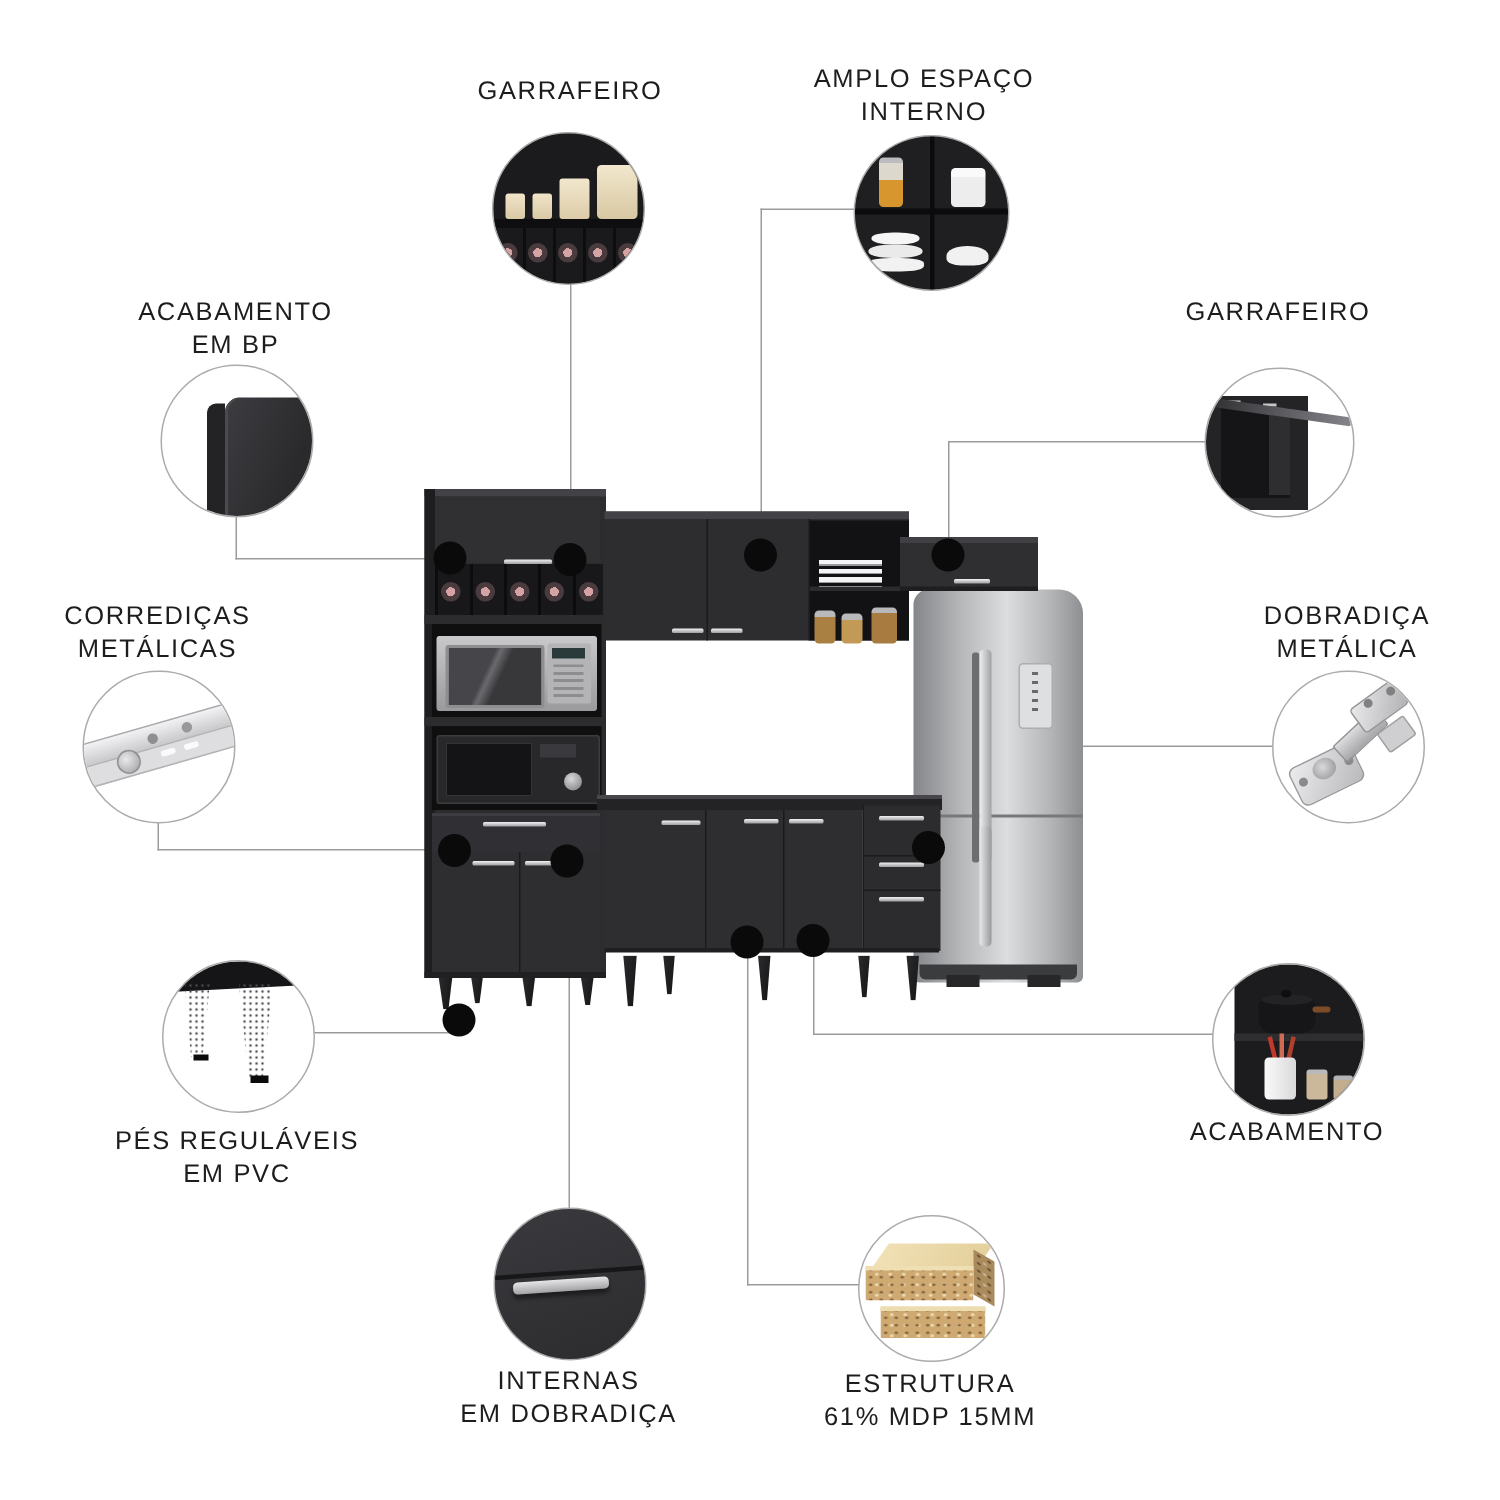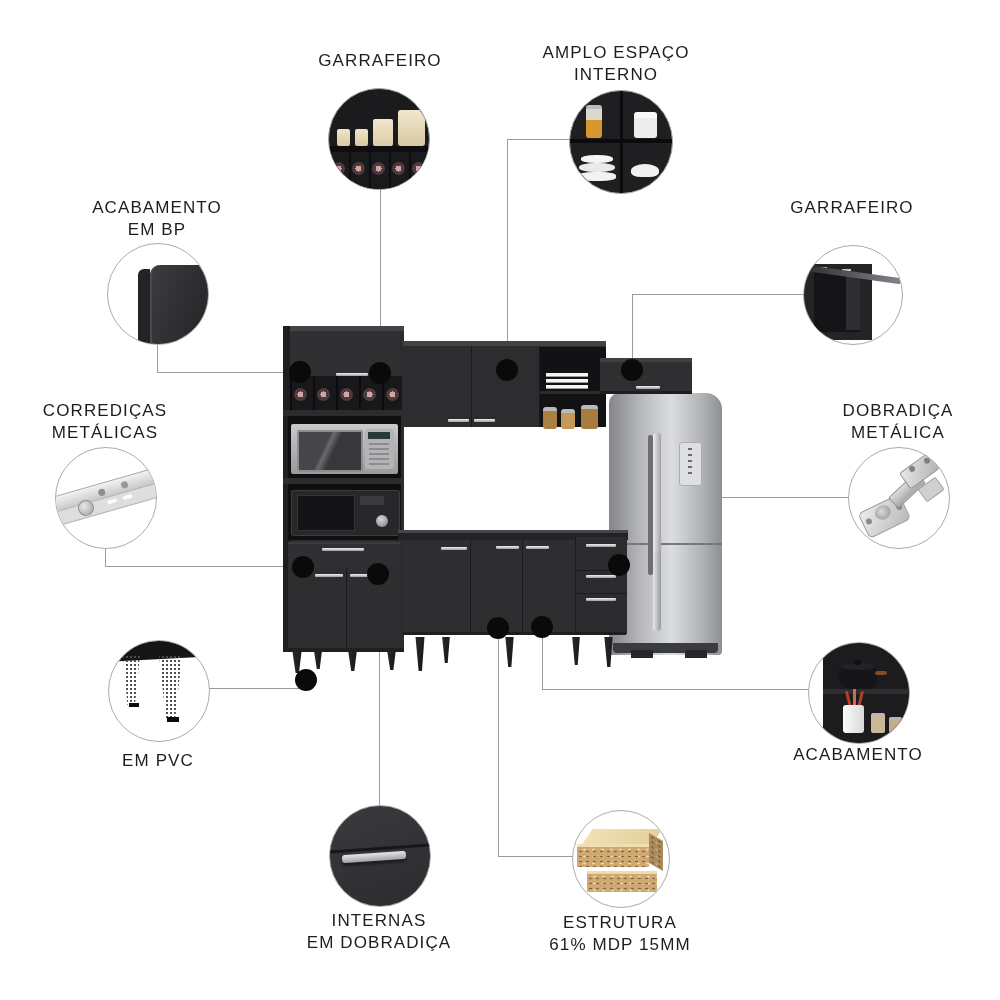--- a/index.html
+++ b/index.html
@@ -286,20 +286,21 @@
   </div>
   <div class="lb" style="left:-5px;top:400px;">
     <div>CORREDIÇAS</div>
     <div>METÁLICAS</div>
   </div>
   <div class="lb" style="left:788px;top:400px;">
     <div>DOBRADIÇA</div>
     <div>METÁLICA</div>
   </div>
   <div class="lb" style="left:48px;top:750px;">
+    <div>PÉS REGULÁVEIS</div>
     <div>EM PVC</div>
   </div>
   <div class="lb" style="left:748px;top:744px;">
     <div>ACABAMENTO</div>
   </div>
   <div class="lb" style="left:269px;top:910px;">
     <div>INTERNAS</div>
     <div>EM DOBRADIÇA</div>
   </div>
   <div class="lb" style="left:510px;top:912px;">

